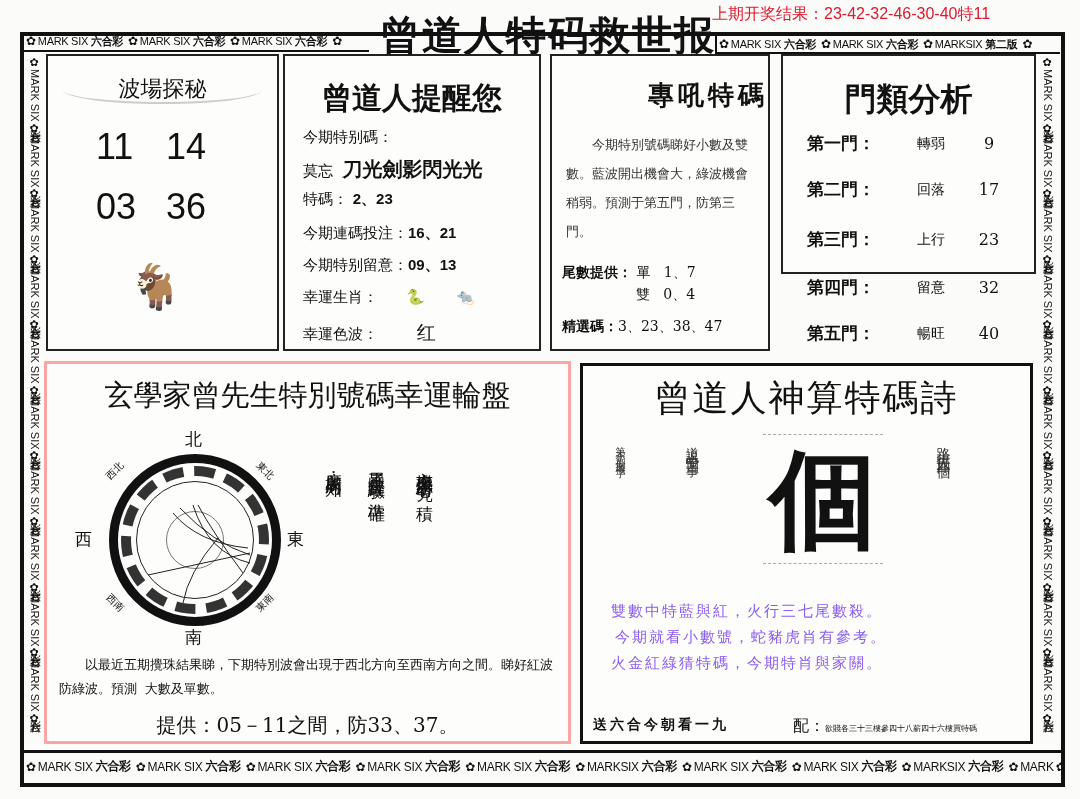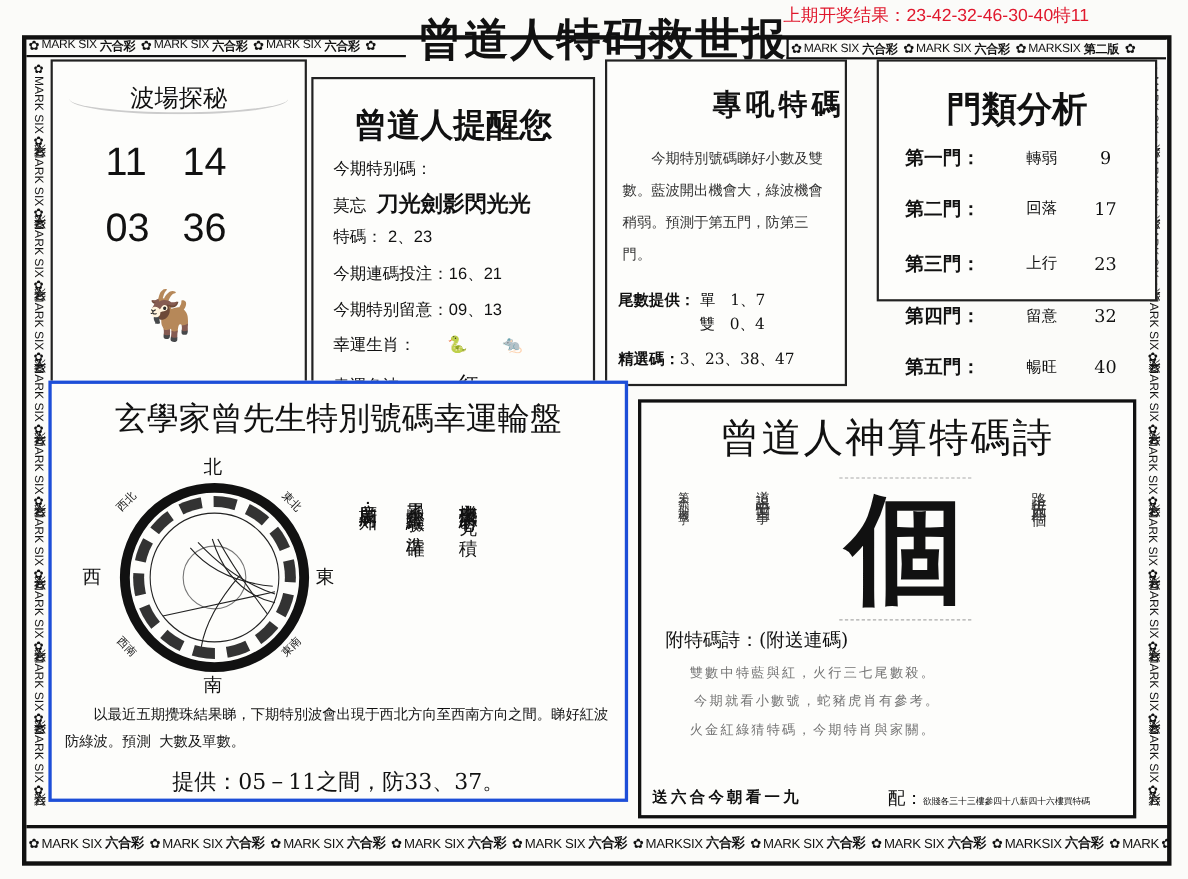--- a/index.html
+++ b/index.html
@@ -24,63 +24,63 @@
   .box { position: absolute; border: 2px solid #222; background: #fdfdfb; padding-left: 32px; }
 
   
   .b1 { left: 46px; top: 54px; width: 233px; height: 297px; }
   .b1 .title { position: absolute; left: 0; right: 0; top: 18px; text-align: center; font-size: 22px; }
   .b1 .arc { position: absolute; left: 15px; right: 15px; top: 20px; height: 28px; border-bottom: 2px solid #ccc; border-radius: 0 0 50% 50%; }
   .b1 .nums { position: absolute; left: 48px; top: 70px; width: 140px; display: grid; grid-template-columns: 1fr 1fr; row-gap: 18px; font-family: "Liberation Sans", sans-serif; font-size: 36px; }
   .b1 .goat { position: absolute; left: 80px; top: 205px; font-size: 44px; }
 
   
-  .b2 { left: 283px; top: 54px; width: 258px; height: 297px; margin-top: 16px; }
+  .b2 { left: 283px; top: 54px; width: 258px; height: 297px; }
   .b2 .title { position: absolute; left: 0; right: 0; top: 22px; text-align: center; font-size: 30px; font-weight: bold; font-family: "DejaVu Sans", sans-serif; }
   .b2 .line { position: absolute; left: 18px; font-size: 15px; white-space: nowrap; }
-  .b2 .line .v { font-family: "Liberation Sans", sans-serif; font-size: 15px; }
+  .b2 .line .v { font-family: "Liberation Sans", sans-serif; font-size: 15px; font-weight: bold; }
 
   
   .b3 { left: 550px; top: 54px; width: 220px; height: 297px; }
   .b3 .title { position: absolute; left: 0; right: 0; top: 22px; text-align: right; font-size: 26px; font-weight: bold; letter-spacing: 4px; }
   .b3 .para { position: absolute; left: 14px; right: 12px; top: 74px; font-size: 13px; line-height: 29px; text-indent: 2em; color: #333; }
   .b3 .tail { position: absolute; left: 10px; font-size: 14px; white-space: nowrap; }
   .b3 .tail b { font-weight: bold; }
 
   
-  .b4 { left: 781px; top: 54px; width: 255px; height: 220px; margin-left: 16px; }
+  .b4 { left: 781px; top: 54px; width: 255px; height: 220px; }
   .b4 .title { position: absolute; left: 0; right: 0; top: 22px; text-align: center; font-size: 32px; font-weight: bold; font-family: "DejaVu Sans", sans-serif; }
   .b4 .row { position: absolute; left: 24px; width: 200px; display: flex; align-items: center; font-size: 17px; }
   .b4 .row .door { font-weight: bold; width: 94px; font-family: "DejaVu Sans", sans-serif; }
   .b4 .row .desc { width: 70px; font-size: 14px; padding-left: 16px; }
   .b4 .row .num { font-size: 16px; text-align: center; width: 36px; }
 
   
-  .b5 { left: 44px; top: 346px; width: 527px; height: 383px; border: 3px solid #1d4ed8; }
+  .b5 { left: 44px; top: 361px; width: 527px; height: 383px; border: 3px solid #fca5a5; }
   .b5 .title { position: absolute; left: 0; right: 0; top: 12px; text-align: center; font-size: 29px; }
   .wheel { position: absolute; left: 62px; top: 90px; width: 172px; height: 172px; border-radius: 50%; border: 9px solid #111; }
   .wheel .ring { position: absolute; inset: 3px; border-radius: 50%; border: 10px dashed #333; }
   .wheel .inner { position: absolute; inset: 18px; border-radius: 50%; border: 1.5px solid #222; }
   .wheel .core { position: absolute; inset: 48px; border-radius: 50%; border: 1px solid #777; }
   .wheel svg { position: absolute; inset: 0; }
   .dir { position: absolute; font-size: 17px; }
   .dir-s { position: absolute; font-size: 10px; }
   .vcol { position: absolute; top: 95px; writing-mode: vertical-rl; font-size: 17px; line-height: 20px; letter-spacing: 2px; }
   .b5 .para { position: absolute; left: 12px; right: 12px; top: 290px; font-size: 13px; line-height: 24px; text-indent: 2em; font-family: Liberation Mono, monospace; }
   .b5 .provide { position: absolute; left: 0; right: 0; top: 348px; text-align: center; font-size: 20px; }
 
   
   .b6 { left: 580px; top: 363px; width: 453px; height: 381px; border: 3px solid #111; }
   .b6 .title { position: absolute; left: 0; right: 0; top: 8px; text-align: center; font-size: 36px; letter-spacing: 2px; font-family: "DejaVu Sans", sans-serif; font-weight: 300; }
   .b6 .vtxt { position: absolute; writing-mode: vertical-rl; letter-spacing: 3px; color: #333; }
   .b6 .big { position: absolute; left: 180px; top: 68px; width: 120px; height: 130px; text-align: center; font-size: 108px; line-height: 130px; font-family: "DejaVu Sans", sans-serif; font-weight: bold; border-top: 1px dashed #aaa; border-bottom: 1px dashed #aaa; }
   .b6 .sub { position: absolute; left: 22px; top: 204px; font-size: 17px; }
-  .b6 .poem { position: absolute; left: 44px; top: 232px; font-size: 12px; line-height: 26px; letter-spacing: 2px; color: #737373; }
+  .b6 .poem { position: absolute; left: 28px; top: 232px; font-size: 15px; line-height: 26px; letter-spacing: 2px; color: #8b5cf6; }
   .b6 .send { position: absolute; left: 10px; top: 350px; font-size: 14px; font-weight: bold; letter-spacing: 3px; white-space: nowrap; }
-  .b6 .match { position: absolute; left: 224px; top: 350px; font-size: 16px; white-space: nowrap; }
+  .b6 .match { position: absolute; left: 210px; top: 350px; font-size: 16px; white-space: nowrap; }
   .b6 .match small { font-size: 8px; letter-spacing: 0; }
 </style>
 </head>
 <body>
 
 <div class="frame"></div>
 
 <div class="strip strip-top-left" id="stl">
     <span class="flower">✿</span>
     <span class="">MARK SIX</span>
@@ -324,21 +324,20 @@
   <div class="para">以最近五期攪珠結果睇，下期特別波會出現于西北方向至西南方向之間。睇好紅波防綠波。預測 大數及單數。</div>
   <div class="provide">提供：05－11之間，防33、37。</div>
 </div>
 
 <div class="box b6">
   <div class="title">曾道人神算特碼詩</div>
   <div class="vtxt" style="left:30px;top:72px;font-size:10px">第六十八期玄機字</div>
   <div class="vtxt" style="left:100px;top:70px;font-size:13px">道説心中三四事</div>
   <div class="big">個</div>
   <div class="vtxt" style="left:352px;top:70px;font-size:14px">路上行人三四個</div>
-  <div class="sub">附特碼詩：(附送連碼)</div>
   <div class="poem">
     <div>雙數中特藍與紅，火行三七尾數殺。</div>
     <div style="padding-left:4px">今期就看小數號，蛇豬虎肖有參考。</div>
     <div>火金紅綠猜特碼，今期特肖與家關。</div>
   </div>
   <div class="send">送六合今朝看一九</div>
   <div class="match">
     <span>配：</span><small>欲賤各三十三樓參四十八薪四十六樓買特碼</small>
   </div>
 </div>

